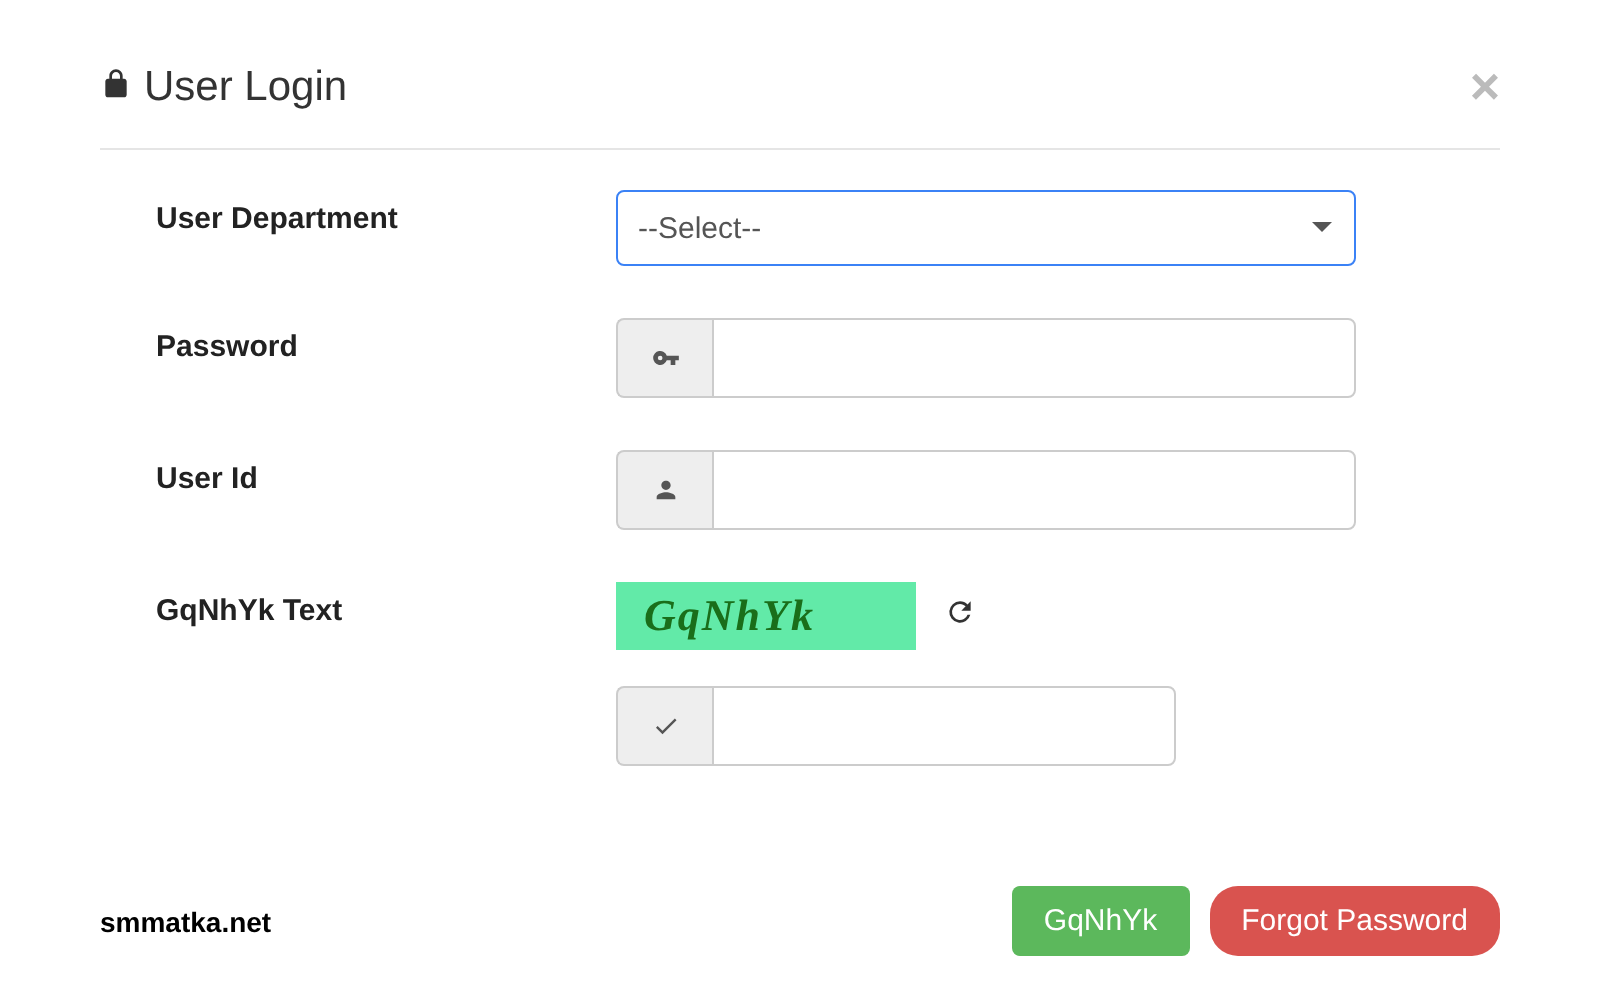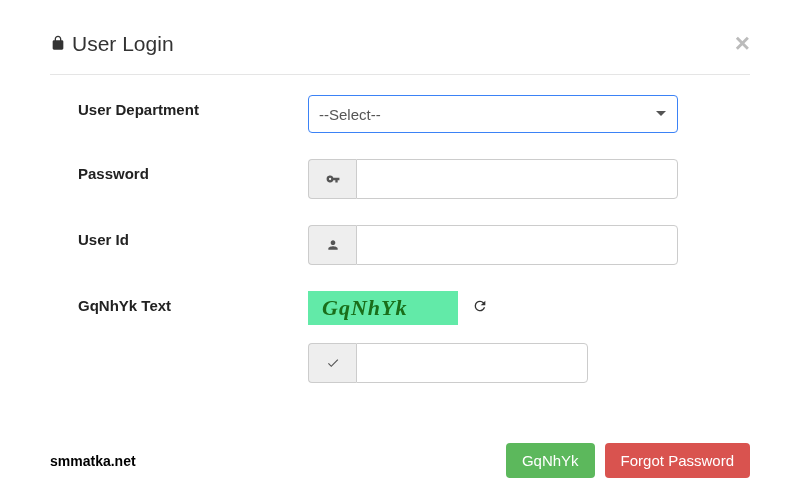--- a/index.html
+++ b/index.html
@@ -172,20 +172,21 @@
       border-radius: 4px;
       font-size: 15px;
       color: #fff;
       cursor: pointer;
     }
     .btn-login {
       background: #5cb85c;
     }
     .btn-forgot {
       background: #d9534f;
+      border-radius: 14px;
     }
   </style>
 </head>
 <body>
 
 <div class="modal-header">
   <div class="modal-title">
     <span class="lock-icon">
       <svg viewBox="0 0 24 24">
           <path d="M18 8h-1V6c0-2.76-2.24-5-5-5S7 3.24 7 6v2H6c-1.1 0-2 .9-2 2v10c0 1.1.9 2 2 2h12c1.1 0 2-.9 2-2V10c0-1.1-.9-2-2-2zM9 6c0-1.66 1.34-3 3-3s3 1.34 3 3v2H9V6z"></path>

